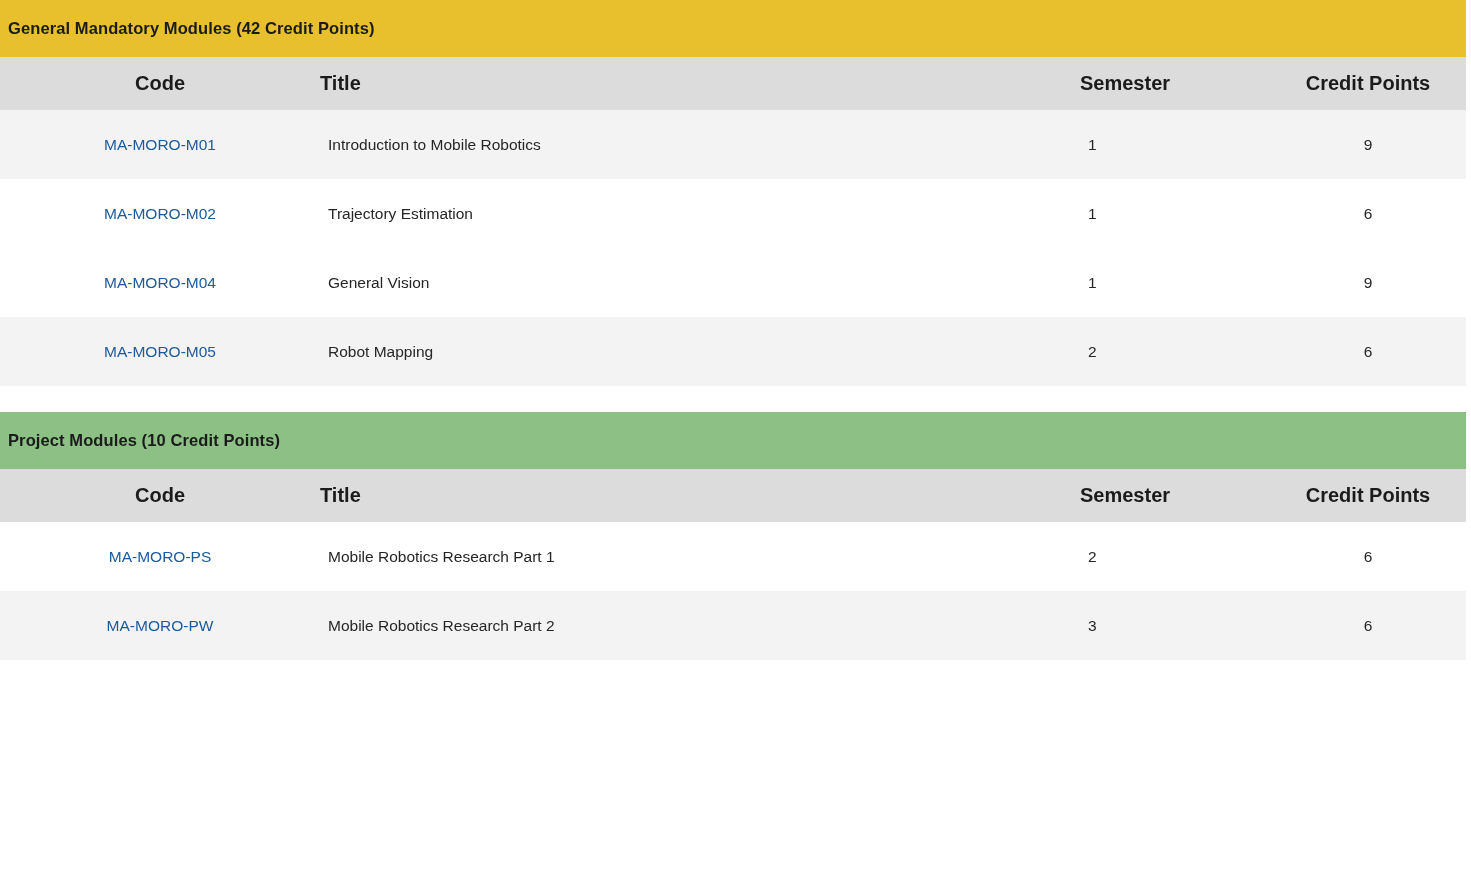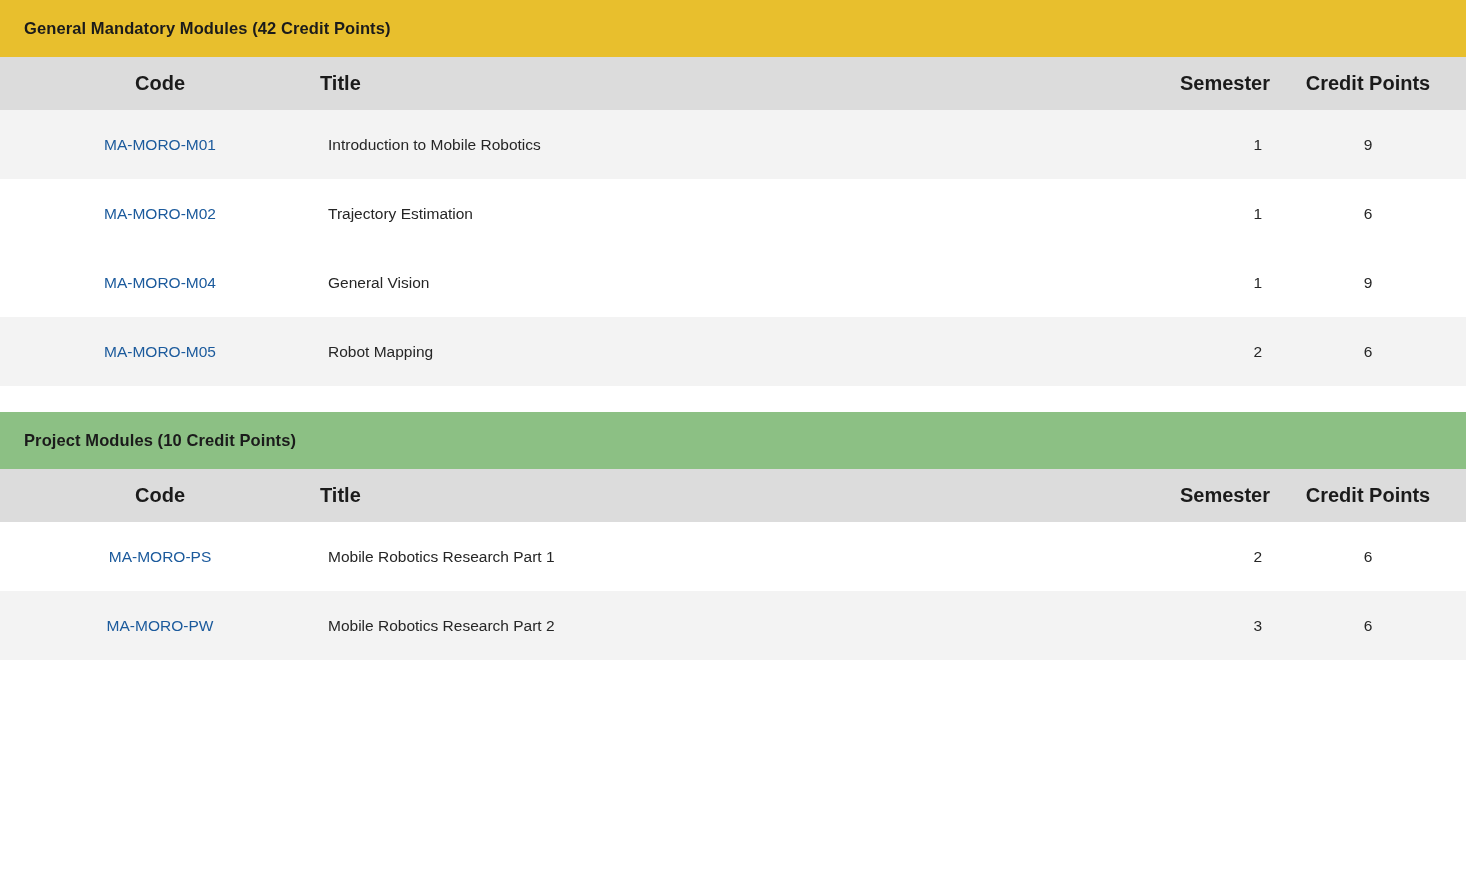--- a/index.html
+++ b/index.html
@@ -22,21 +22,21 @@
     width: 1466px;
     margin: 0 0 0 0;
   }
   .section + .section {
     margin-top: 26px;
   }
   .section-header {
     height: 57px;
     display: flex;
     align-items: center;
-    padding-left: 24px;
+    padding-left: 8px;
     box-sizing: border-box;
     font-size: 16.5px;
     font-weight: bold;
     color: #1b1b1b;
     letter-spacing: 0.1px;
   }
   .section-header.mandatory { background: #e8bf2d; }
   .section-header.project { background: #8cc084; }
 
   table.modules {
@@ -48,21 +48,21 @@
     background: #dcdcdc;
     height: 53px;
     font-size: 20px;
     font-weight: bold;
     color: #1b1b1b;
     padding: 0;
     vertical-align: middle;
   }
   th.col-code, td.col-code { width: 320px; text-align: center; }
   th.col-title, td.col-title { width: 760px; text-align: left; padding-left: 17px; }
-  th.col-sem, td.col-sem { width: 190px; text-align: right; }
+  th.col-sem, td.col-sem { width: 190px; text-align: left; }
   th.col-cp, td.col-cp { width: 196px; text-align: center; }
 
   th.col-title { padding-left: 17px; }
 
   table.modules tbody tr { height: 69px; }
   table.modules tbody tr.odd { background: #f3f3f3; }
   table.modules tbody tr.even { background: #ffffff; }
 
   table.modules tbody td {
     font-size: 15.5px;

